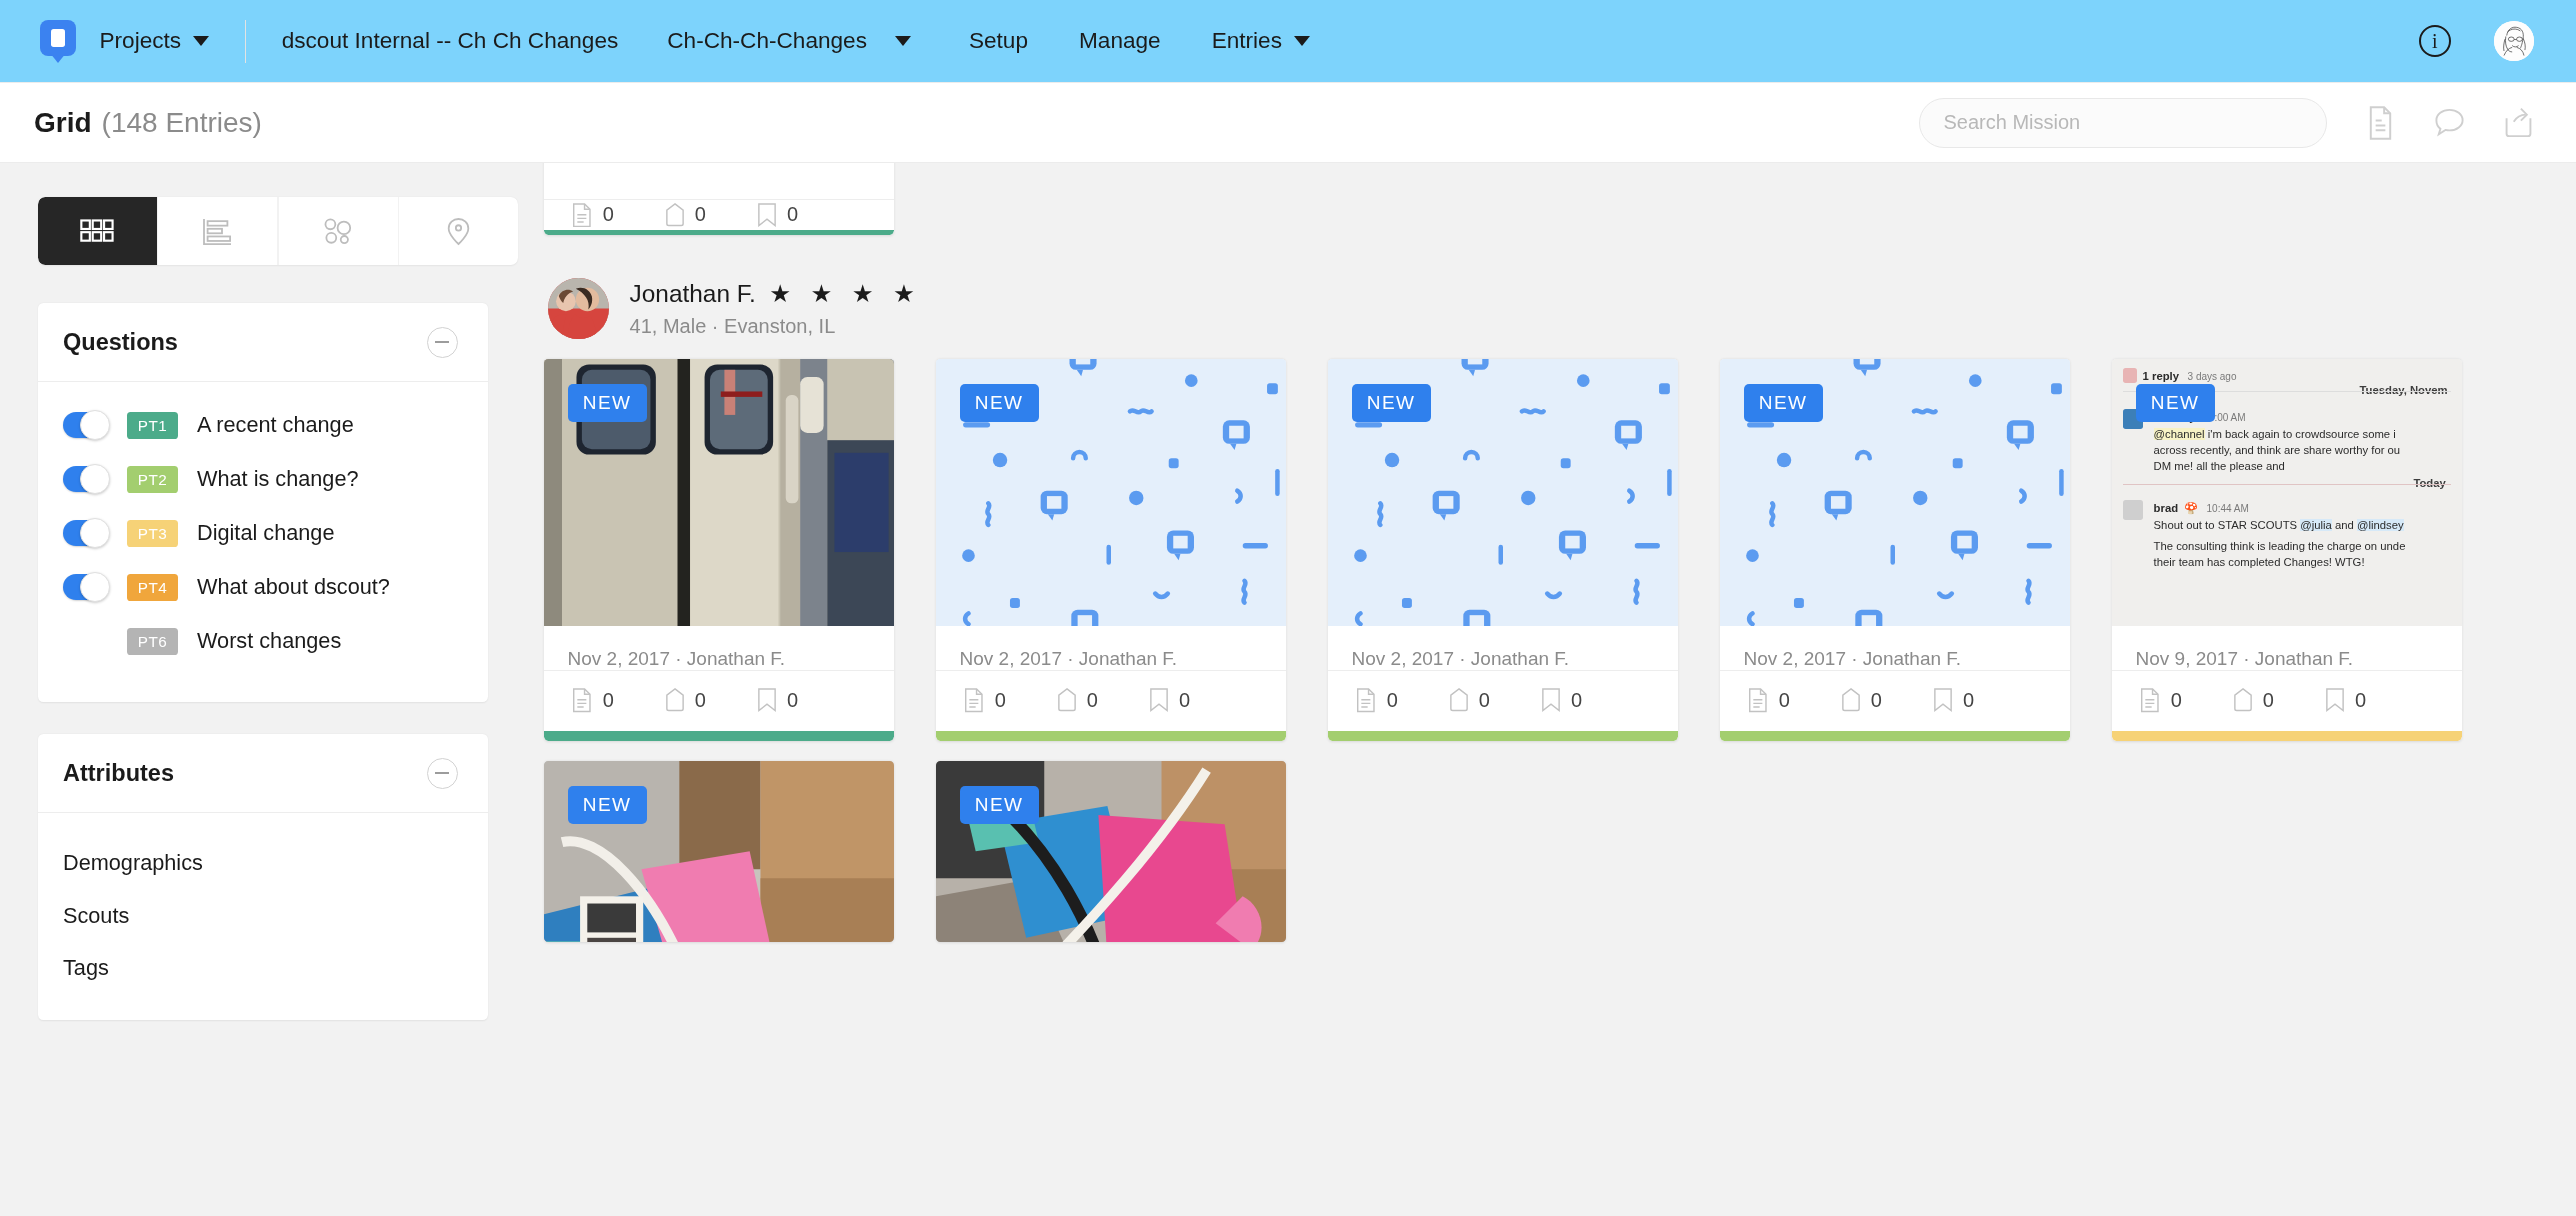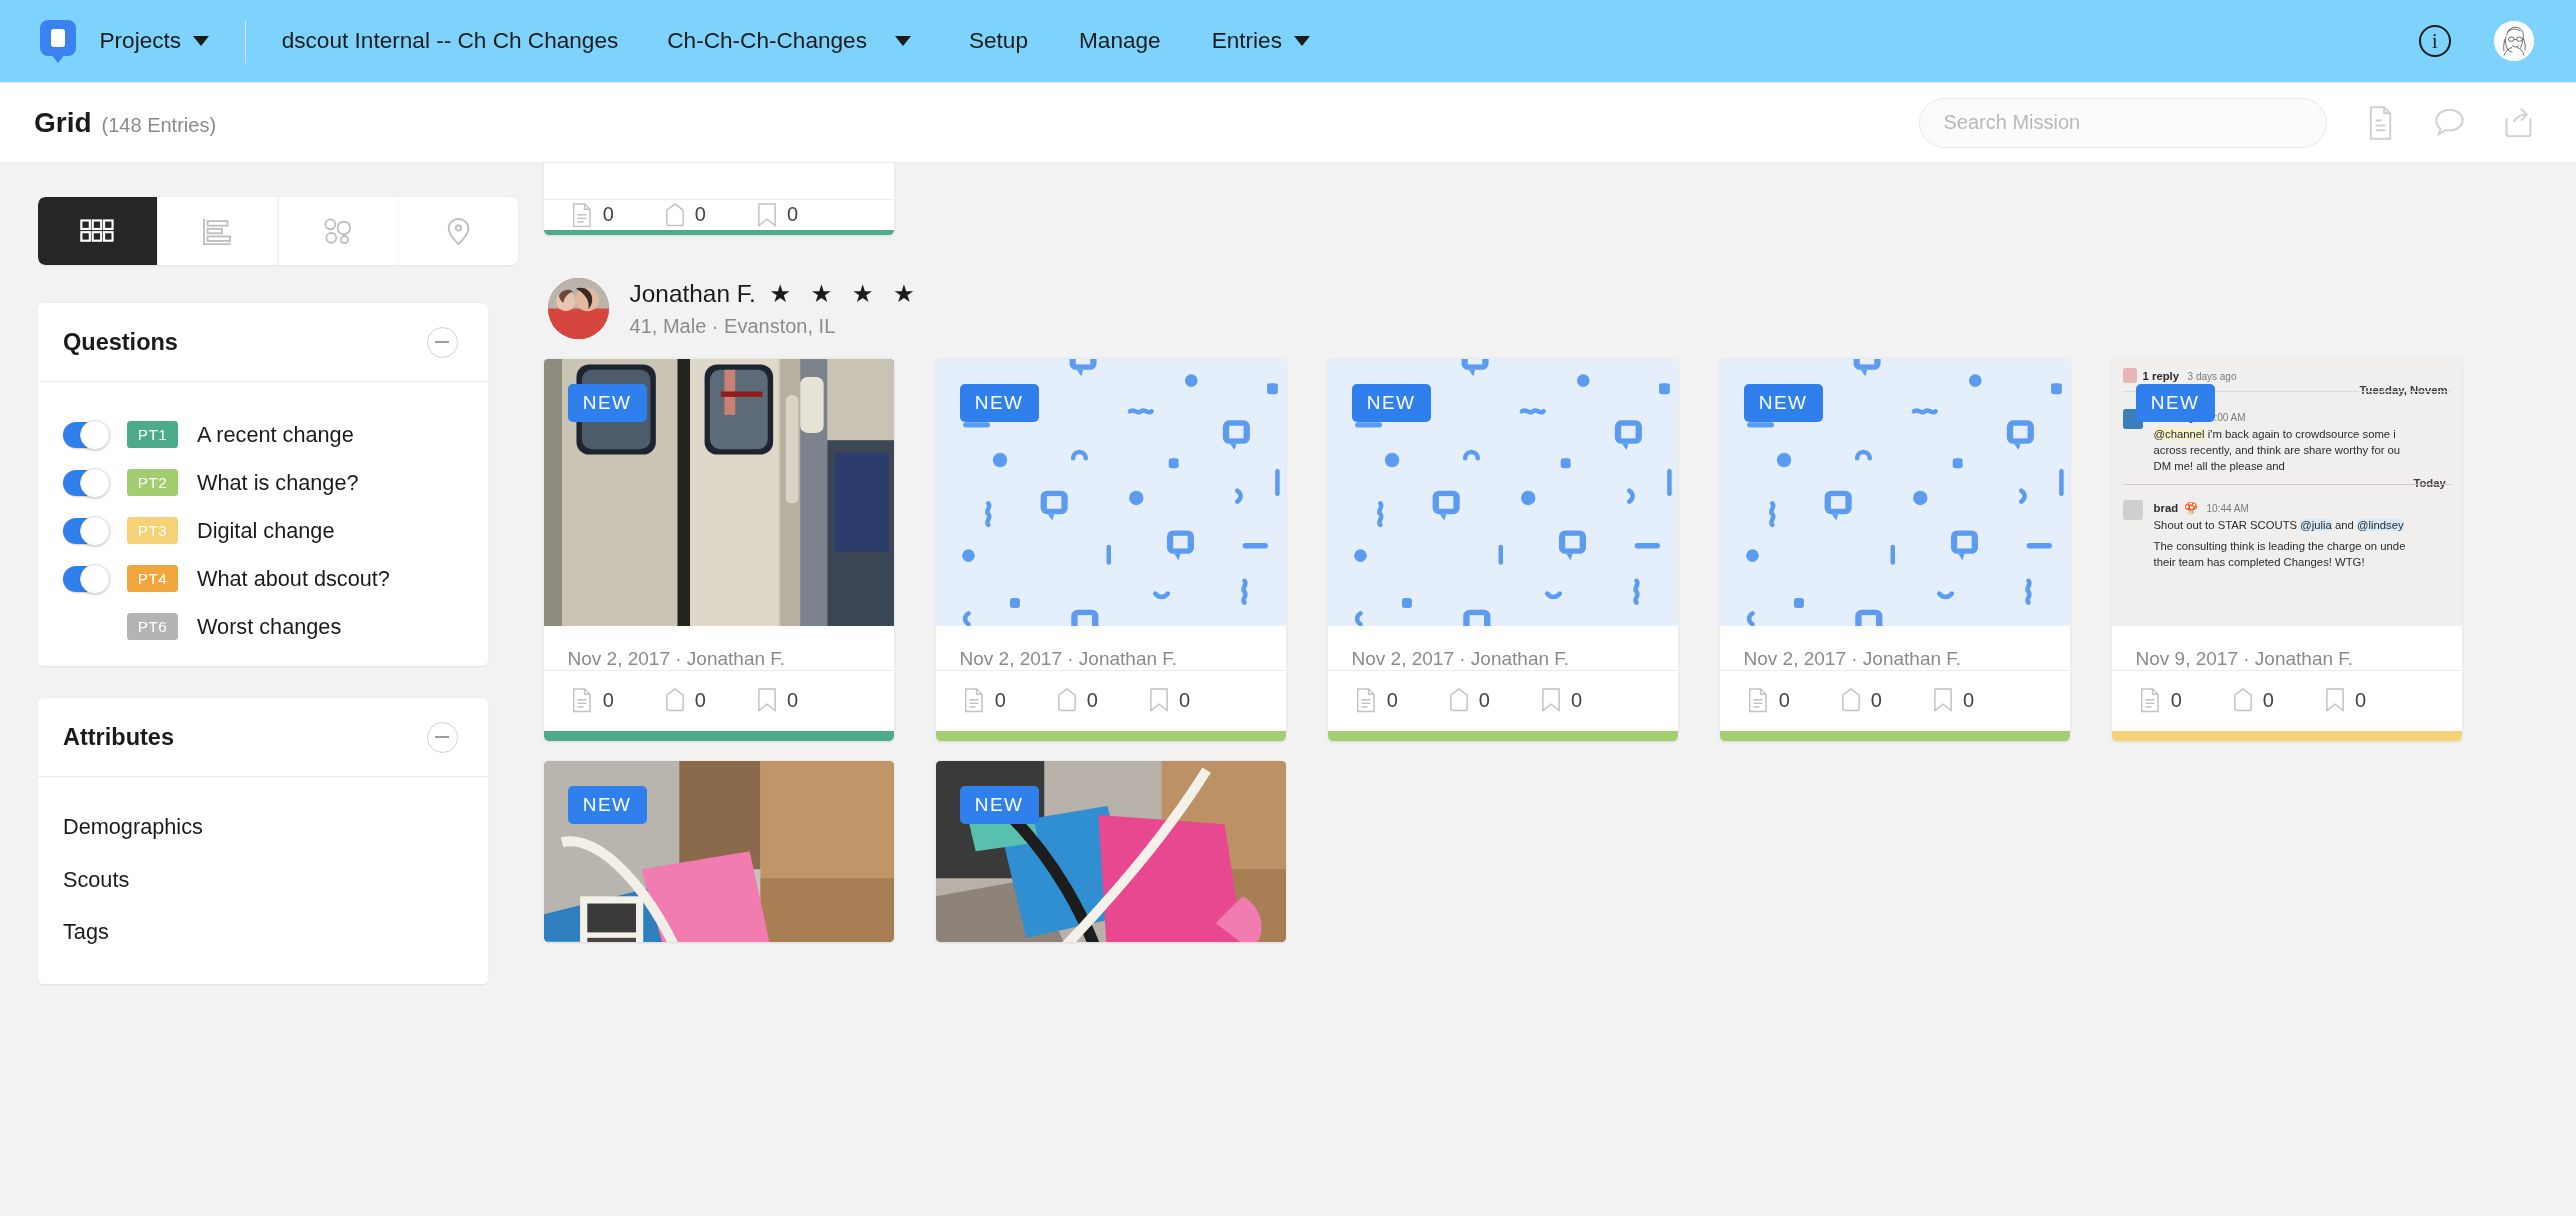--- a/index.html
+++ b/index.html
@@ -70,21 +70,21 @@
   }
 
   
   .subheader {
     height: 80px; background: #ffffff;
     display: flex; align-items: center;
     padding: 0 42px 0 34px;
     border-bottom: 0.9px solid #ececec;
   }
   .page-title { font-size: 28px; font-weight: bold; color: #1b1b1b; }
-  .page-count { font-size: 20px; color: #8b8b8b; margin-left: 10px; }
+  .page-count { font-size: 28px; color: #8b8b8b; margin-left: 10px; }
   .subheader-right { margin-left: auto; display: flex; align-items: center; gap: 38px; }
   .search-box {
     width: 408px; height: 50px; border-radius: 25px;
     border: 1.4px solid #e8e8e8; background: #fbfbfb;
     display: flex; align-items: center; padding: 0 23.5px;
   }
   .search-box span { font-size: 20px; color: #b8b8b8; }
   .sh-icon { width: 31px; height: 34px; color: #cfcfcf; display: block; }
 
   
@@ -124,22 +124,22 @@
     margin-left: auto; width: 31px; height: 31px; border-radius: 50%;
     border: 1.4px solid #d2d2d2; position: relative;
   }
   .collapse-btn:after {
     content: ""; position: absolute; left: 7.2px; top: 13.5px;
     width: 13.5px; height: 1.6px; background: #9c9c9c;
   }
   .panel-body { padding: 18px 0 20px 0; }
 
   .q-row {
-    display: flex; align-items: flex-end; height: 42px;
-    padding: 0 25px; margin: 6px 0;
+    display: flex; align-items: flex-start; height: 42px;
+    padding: 0 25px; margin: 12px 0;
   }
   .toggle {
     width: 45px; height: 26px; border-radius: 14.4px;
     background: #2f80ed; position: relative; flex: 0 0 auto;
     box-shadow: 0 0.9px 1.8px rgba(0,0,0,0.18);
   }
   .toggle .knob {
     position: absolute; right: -1.8px; top: -1.8px;
     width: 30px; height: 30px; border-radius: 50%;
     background: #ffffff; border: 1.4px solid #e0e0e0;

